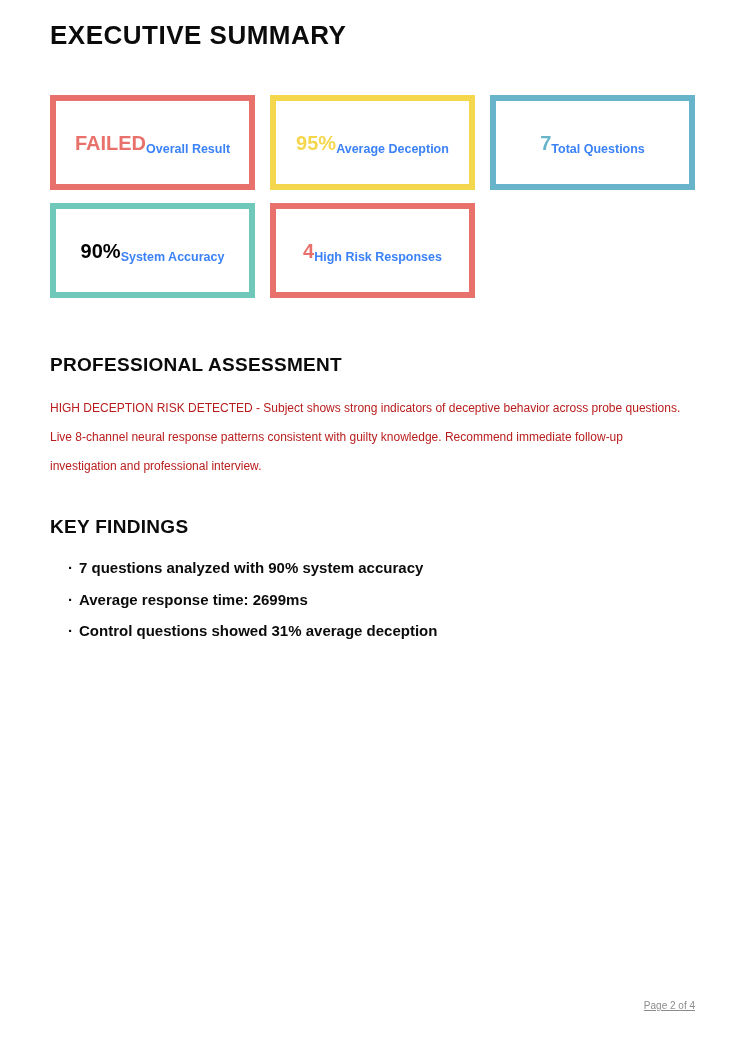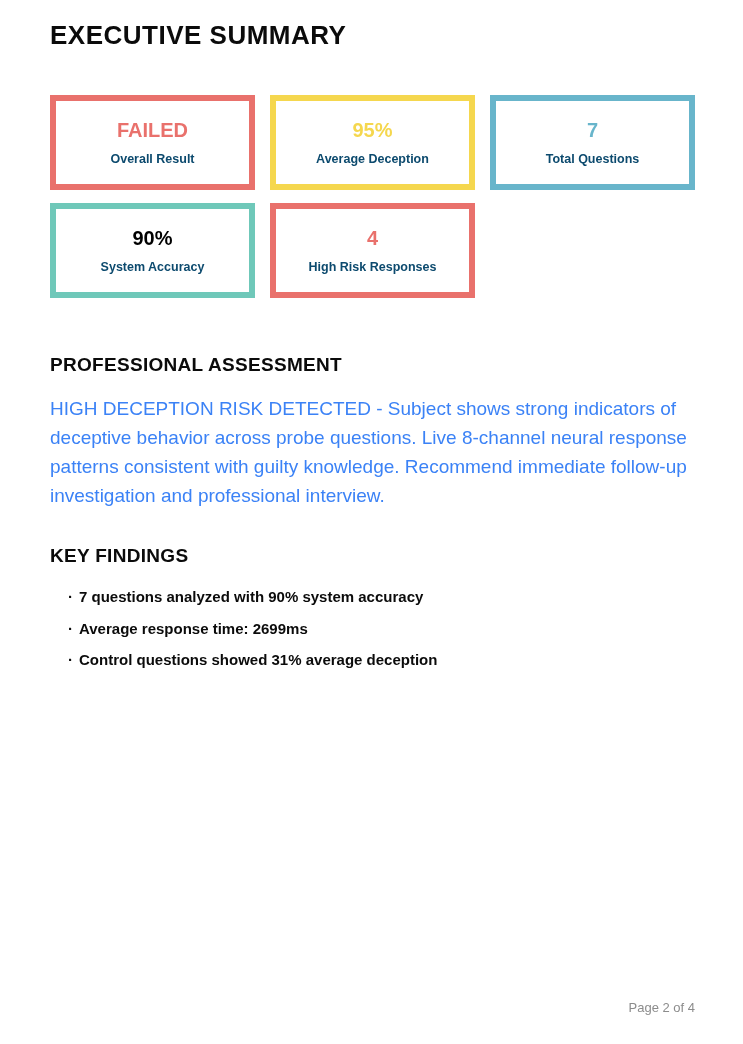--- a/index.html
+++ b/index.html
@@ -29,48 +29,48 @@
     display: grid;
     grid-template-columns: repeat(3, 1fr);
     column-gap: 15px;
     row-gap: 13px;
   }
   .stat-card {
     height: 95px;
     background: #ffffff;
     border: 6px solid #cccccc;
     display: flex;
-    flex-direction: column;
+    flex-direction: row;
     align-items: center;
     justify-content: center;
   }
   .stat-value {
     font-size: 20px;
     font-weight: bold;
     line-height: 1;
   }
   .stat-label {
     margin-top: 13px;
     font-size: 12.5px;
     font-weight: bold;
-    color: #0c4a6e;
+    color: #3b82f6;
     line-height: 1;
   }
   .section-heading {
     font-size: 19px;
     font-weight: bold;
     color: #0b0b0b;
     letter-spacing: 0.3px;
   }
   .assessment-heading { margin-top: 56px; }
   .assessment-body {
     margin-top: 18px;
-    font-size: 19px;
+    font-size: 12px;
     line-height: 29px;
-    color: #3b82f6;
+    color: #b91c1c;
     max-width: 640px;
   }
   .findings-heading { margin-top: 35px; }
   .findings-list {
     margin-top: 22px;
     list-style: none;
   }
   .finding-item {
     font-size: 15px;
     font-weight: bold;
@@ -81,22 +81,23 @@
   }
   .finding-item .bullet-dot {
     display: inline-block;
     margin-right: 6px;
     font-weight: bold;
   }
   .page-footer {
     position: absolute;
     right: 48px;
     top: 1000px;
-    font-size: 13px;
+    font-size: 10px;
     color: #8c8c8c;
+    text-decoration: underline;
   }
 </style>
 </head>
 <body>
 
 <div class="page">
 
   <h1 class="doc-title">EXECUTIVE SUMMARY</h1>
 
   <div class="cards-grid" id="cards">

